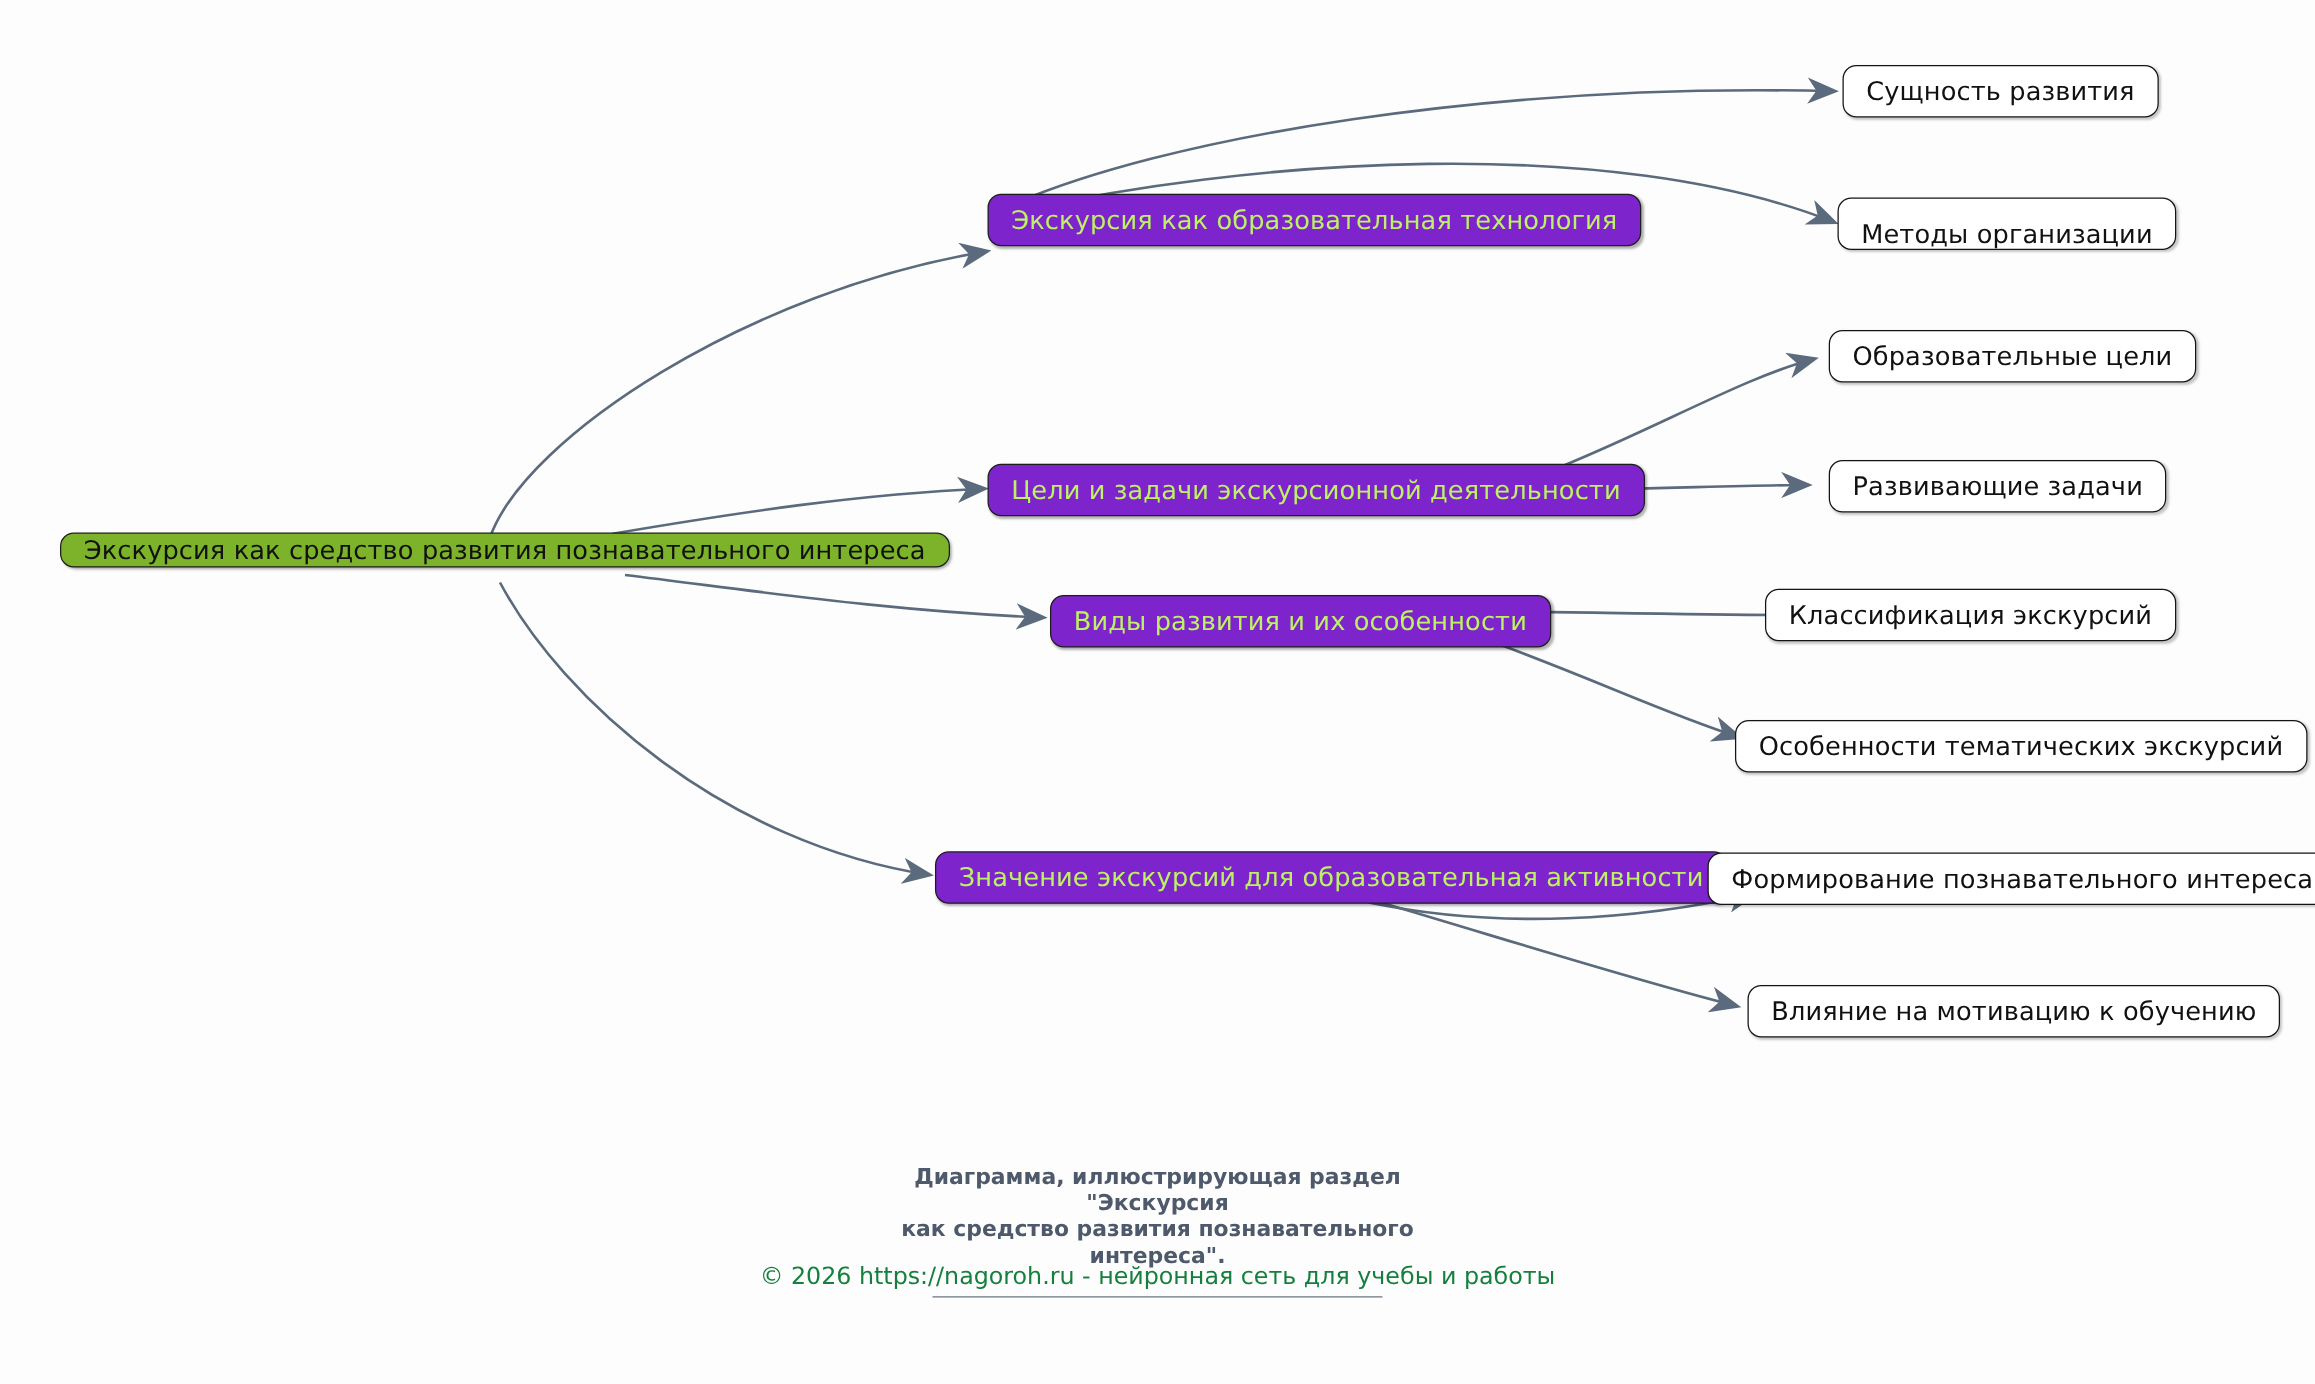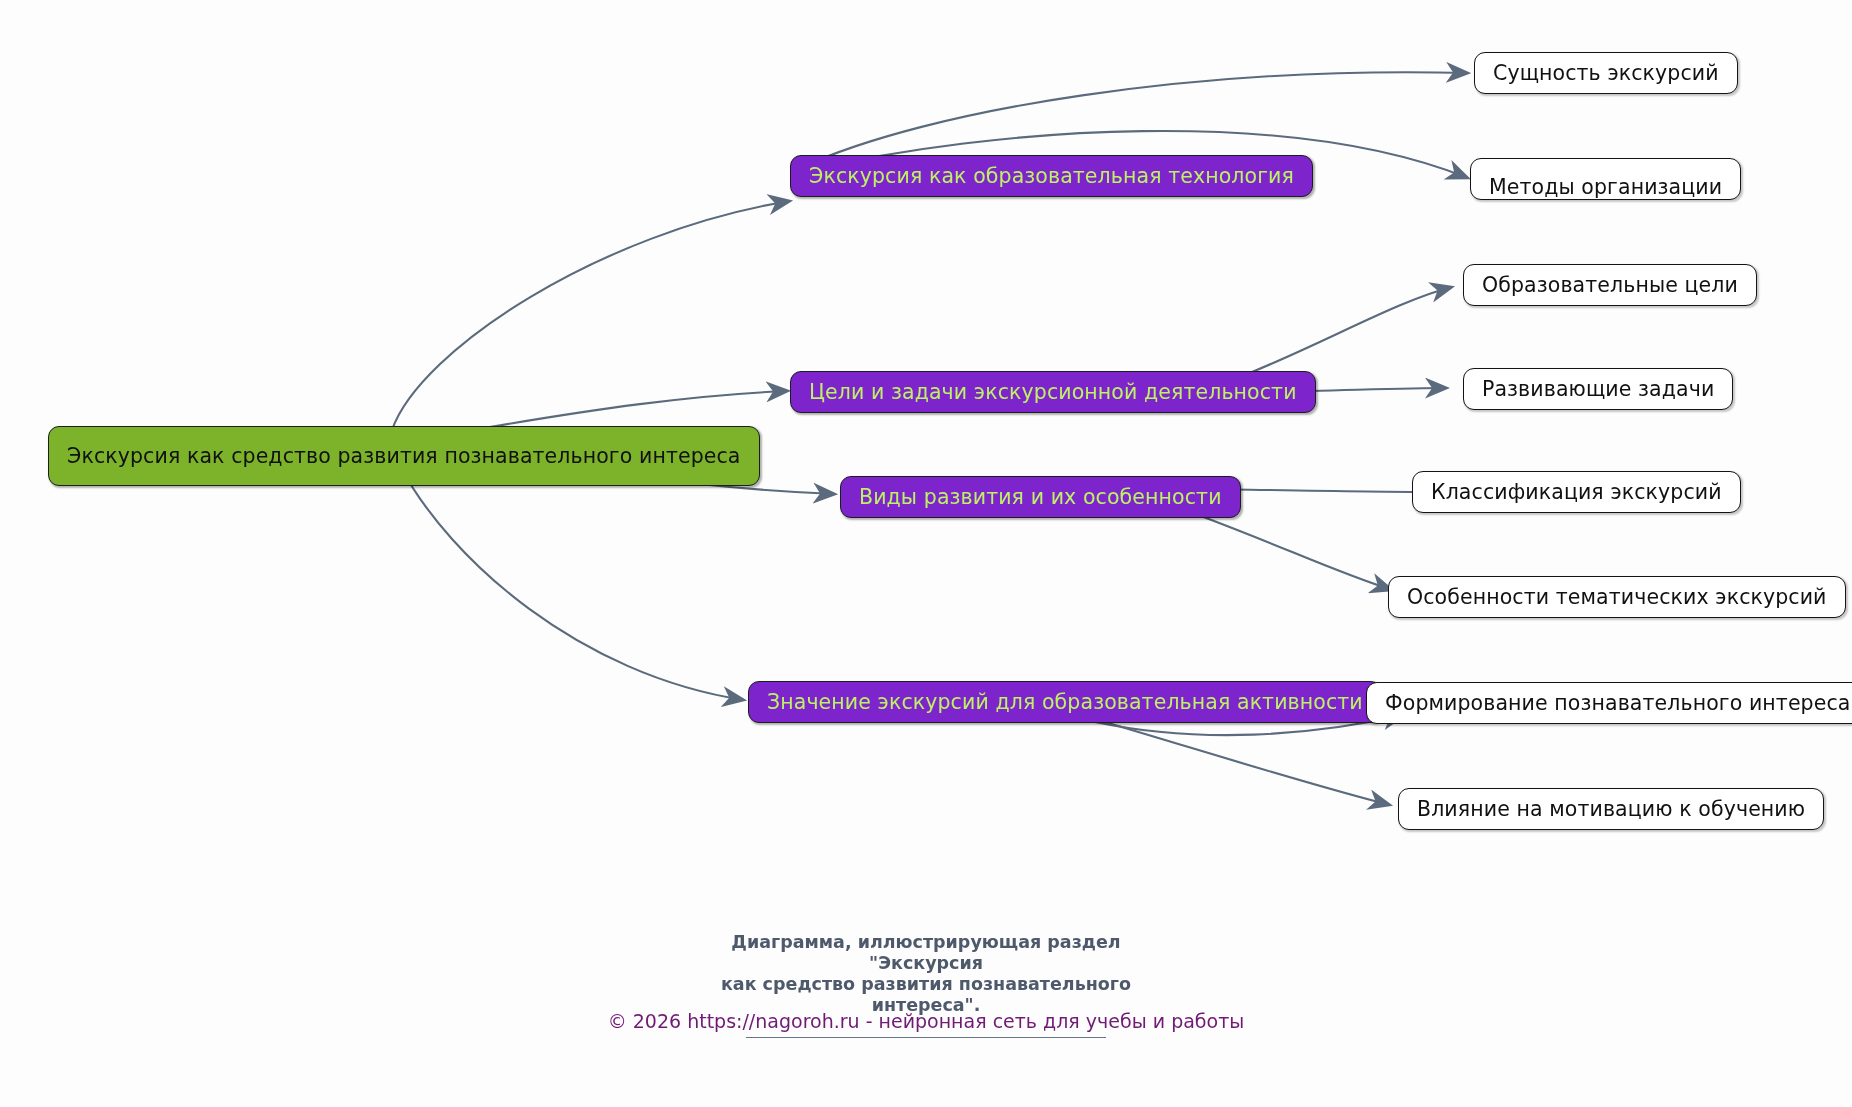--- a/index.html
+++ b/index.html
@@ -42,21 +42,21 @@
     white-space: nowrap;
     letter-spacing: 0.1px;
   }
 
   .node-root {
     background: #7cb32a;
     border: 1.6px solid #1d1d1d;
     color: #111111;
     font-size: 20.5px;
     padding: 0 18px;
-    height: 60px;
+    height: 28px;
     box-shadow: 1.5px 1.5px 2px rgba(0,0,0,0.30);
   }
 
   .node-branch {
     background: #7d24cc;
     border: 1.6px solid #1d1d1d;
     color: #bef264;
     font-size: 20.5px;
     padding: 0 18px;
     height: 42px;
@@ -97,21 +97,21 @@
     border-top: 1.4px solid #6a7584;
   }
 
   #footer-text {
     position: absolute;
     left: 0;
     top: 1010px;
     width: 1852px;
     text-align: center;
     font-size: 19px;
-    color: #701a75;
+    color: #15803d;
   }
 </style>
 </head>
 <body>
 
 <div id="stage">
 
   <svg id="edges" viewBox="0 0 1852 1107" xmlns="http://www.w3.org/2000/svg">
     <defs>
       <marker id="arrow" viewBox="0 0 12 10" refX="10.5" refY="5" markerWidth="12" markerHeight="10" orient="auto-start-reverse">
@@ -143,21 +143,21 @@
   </svg>
 
   <div class="node node-root" style="left:48px; top:426px;">
     <span>Экскурсия как средство развития познавательного интереса</span>
   </div>
 
   <div class="node node-branch" style="left:790px; top:155px;">
     <span>Экскурсия как образовательная технология</span>
   </div>
   <div class="node node-leaf" style="left:1474px; top:52px;">
-    <span>Сущность экскурсий</span>
+    <span>Сущность развития</span>
   </div>
   <div class="node node-leaf" style="left:1470px; top:158px;align-items:flex-end;">
     <span>Методы организации</span>
   </div>
 
   <div class="node node-branch" style="left:790px; top:371px;">
     <span>Цели и задачи экскурсионной деятельности</span>
   </div>
   <div class="node node-leaf" style="left:1463px; top:264px;">
     <span>Образовательные цели</span>

